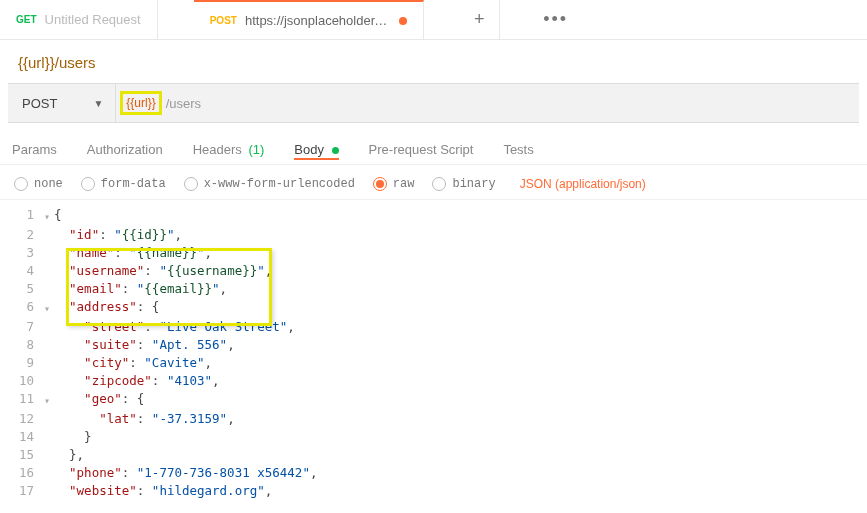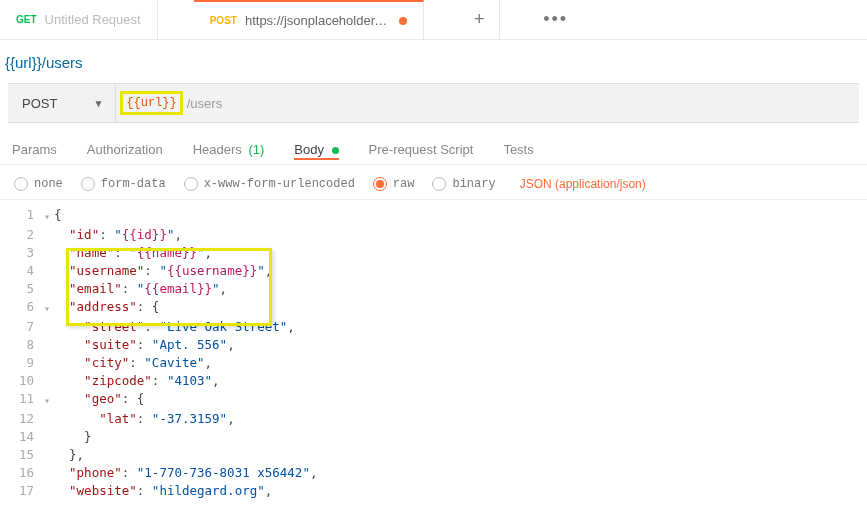--- a/index.html
+++ b/index.html
@@ -12,29 +12,29 @@
 .tab.active { border-top: 2px solid #ff6c37; }
 .method-badge { font-size: 10px; font-weight: 700; margin-right: 8px; }
 .method-get { color: #0cbb52; }
 .method-post { color: #ffb400; }
 .tab-label { color: #666; overflow: hidden; text-overflow: ellipsis; }
 .tab.inactive .tab-label { color: #bbb; }
 .dirty-dot { width: 8px; height: 8px; border-radius: 50%; background: #ff6c37; margin-left: 8px; flex: none; }
 .tab-action { width: 40px; display: flex; align-items: center; justify-content: center; border-right: 1px solid #e8e8e8; cursor: pointer; color: #777; font-size: 18px; }
 
 
-.req-name { padding: 14px 5px 12px; font-size: 15px; color: #0369a1; }
+.req-name { padding: 14px 18px 12px; font-size: 15px; color: #a16207; }
 
 
 .url-bar { display: flex; align-items: center; background: #f2f2f2; border: 1px solid #ddd; border-left: none; border-right: none; height: 40px; margin: 0 8px 0 8px; }
 .method-select { display: flex; align-items: center; padding: 0 12px 0 14px; height: 100%; border-right: 1px solid #ddd; cursor: pointer; font-size: 13px; color: #444; }
 .chevron-down { margin-left: 36px; font-size: 10px; color: #666; }
 .url-input-wrap { flex: 1; display: flex; align-items: center; padding: 0 4px; background: #f2f2f2; }
 .url-highlight-box { border: 3px solid #e6e600; padding: 2px 3px; display: inline-flex; align-items: center; }
-.url-var { color: #e05a00; font-size: 12px; font-family: Liberation Mono, monospace; }
+.url-var { color: #e05a00; font-size: 12px; font-family: Liberation Sans, sans-serif; }
 .url-rest { color: #999; font-size: 13px; margin-left: 4px; }
 
 
 .subtabs { display: flex; align-items: center; gap: 30px; padding: 14px 12px 0 12px; border-bottom: 1px solid #eee; height: 42px; }
 .subtab { color: #888; cursor: pointer; padding-bottom: 2px; position: relative; font-size: 13px; }
 .subtab .count { color: #0cbb52; margin-left: 3px; }
 .subtab.active { color: #444; }
 .subtab.active::after { content: ""; position: absolute; left: 0; right: 0; bottom: -1px; height: 2px; background: #ff6c37; }
 .green-dot { display: inline-block; width: 7px; height: 7px; border-radius: 50%; background: #0cbb52; margin-left: 4px; vertical-align: middle; }
 
@@ -47,21 +47,21 @@
 .content-type { color: #ff6c37; font-size: 12px; margin-left: 6px; cursor: pointer; }
 
 
 .editor { position: relative; padding: 6px 0 0 0; font-family: Consolas, Menlo, monospace; font-size: 12.5px; line-height: 18px; }
 .line { display: flex; }
 .gutter { width: 44px; text-align: right; color: #aaa; padding-right: 10px; user-select: none; flex: none; }
 .fold { color: #aaa; width: 10px; flex: none; font-size: 10px; margin-top: 2px; }
 .code { white-space: pre; color: #444; }
 .k { color: #a31515; }   
 .s { color: #0451a5; }   
-.v { color: #be185d; }   
+.v { color: #14532d; }   
 .p { color: #444; }      
 
 .highlight-box-editor { position: absolute; border: 3px solid #e6e600; pointer-events: none; box-shadow: 2px 2px 4px rgba(0,0,0,0.15); }
 </style>
 </head>
 <body>
 
 <div class="tabs-row">
   <div class="tab inactive">
     <span class="method-badge method-get">GET</span>

